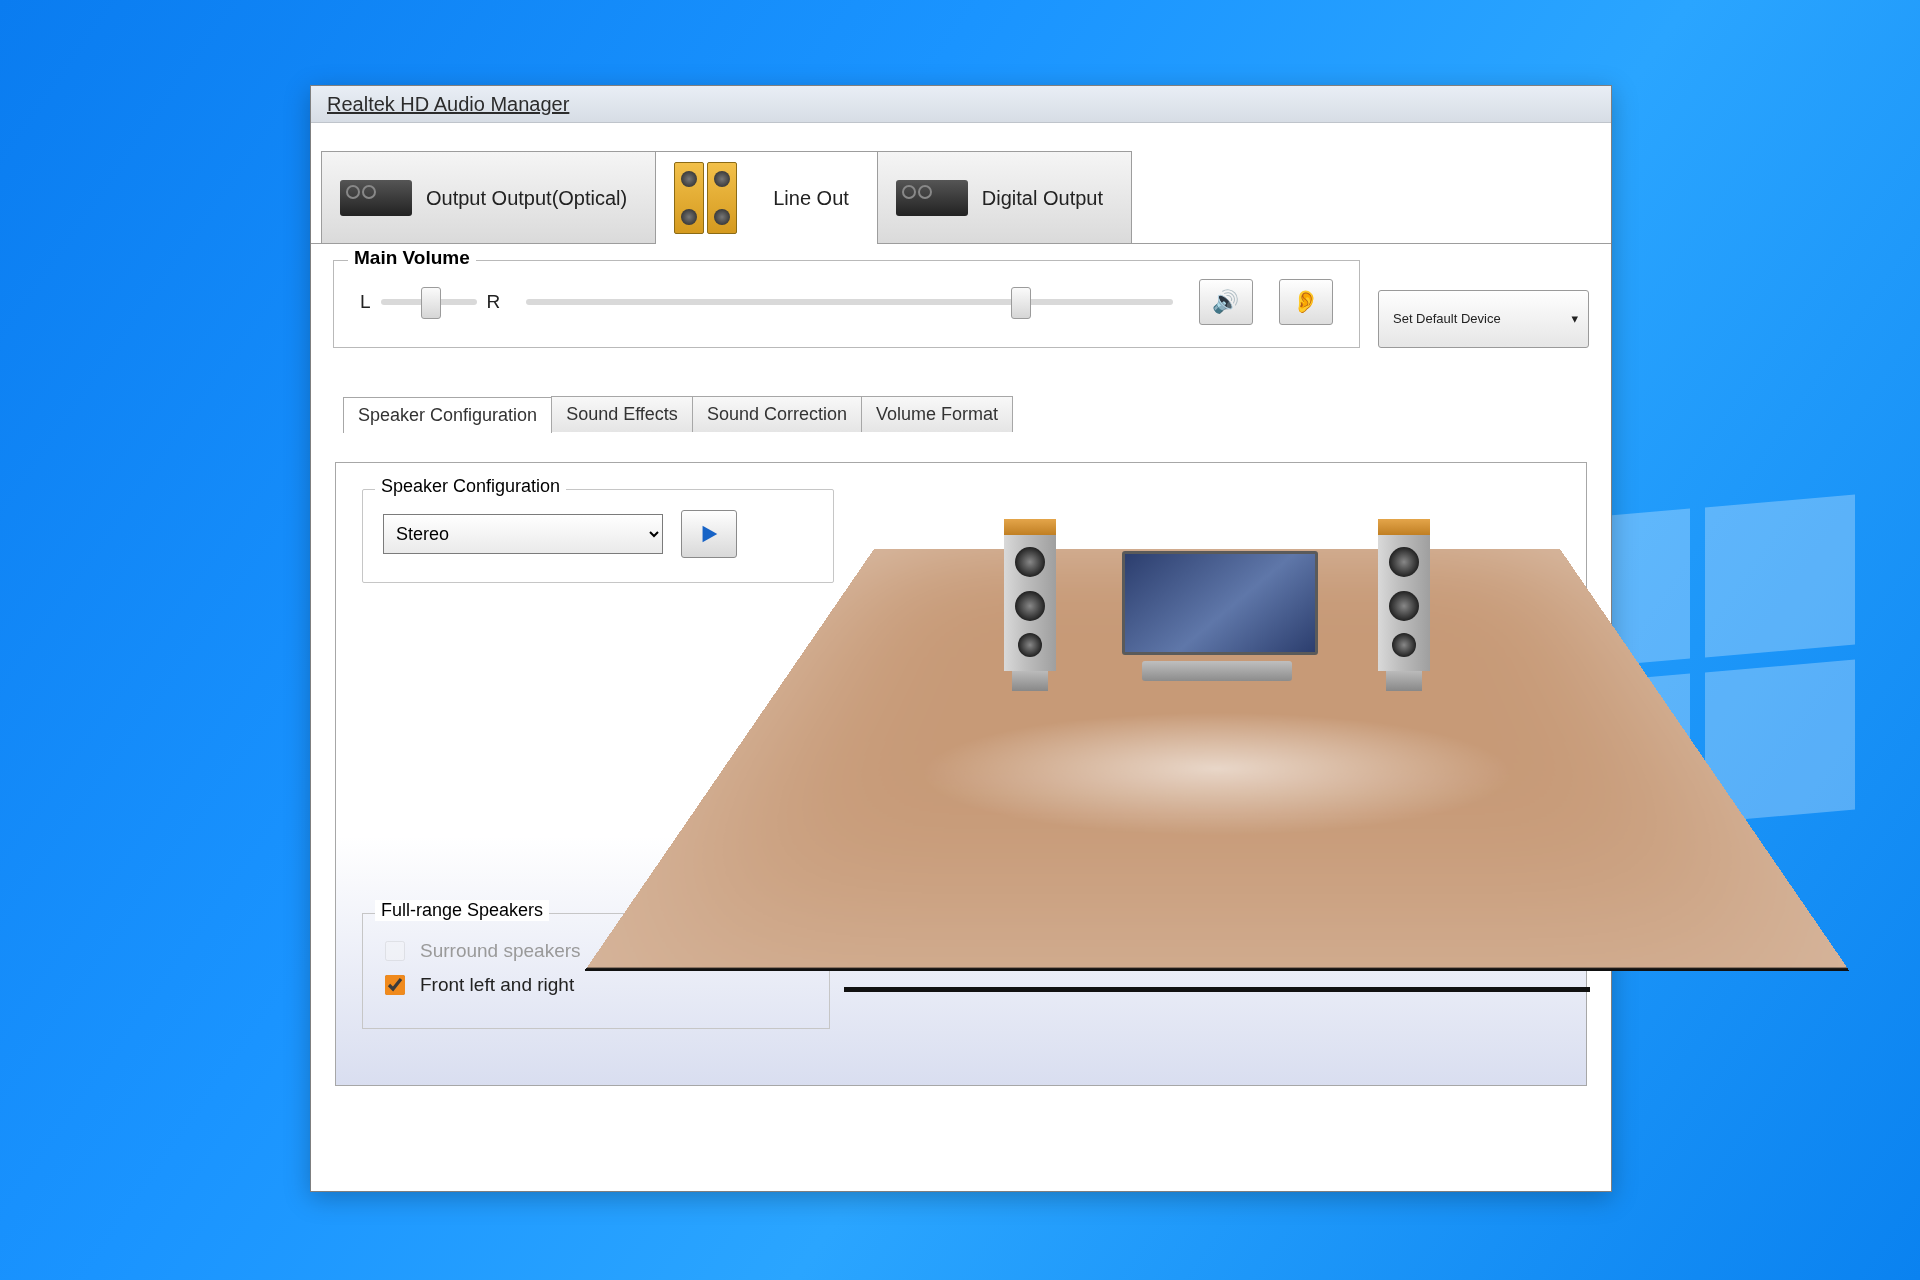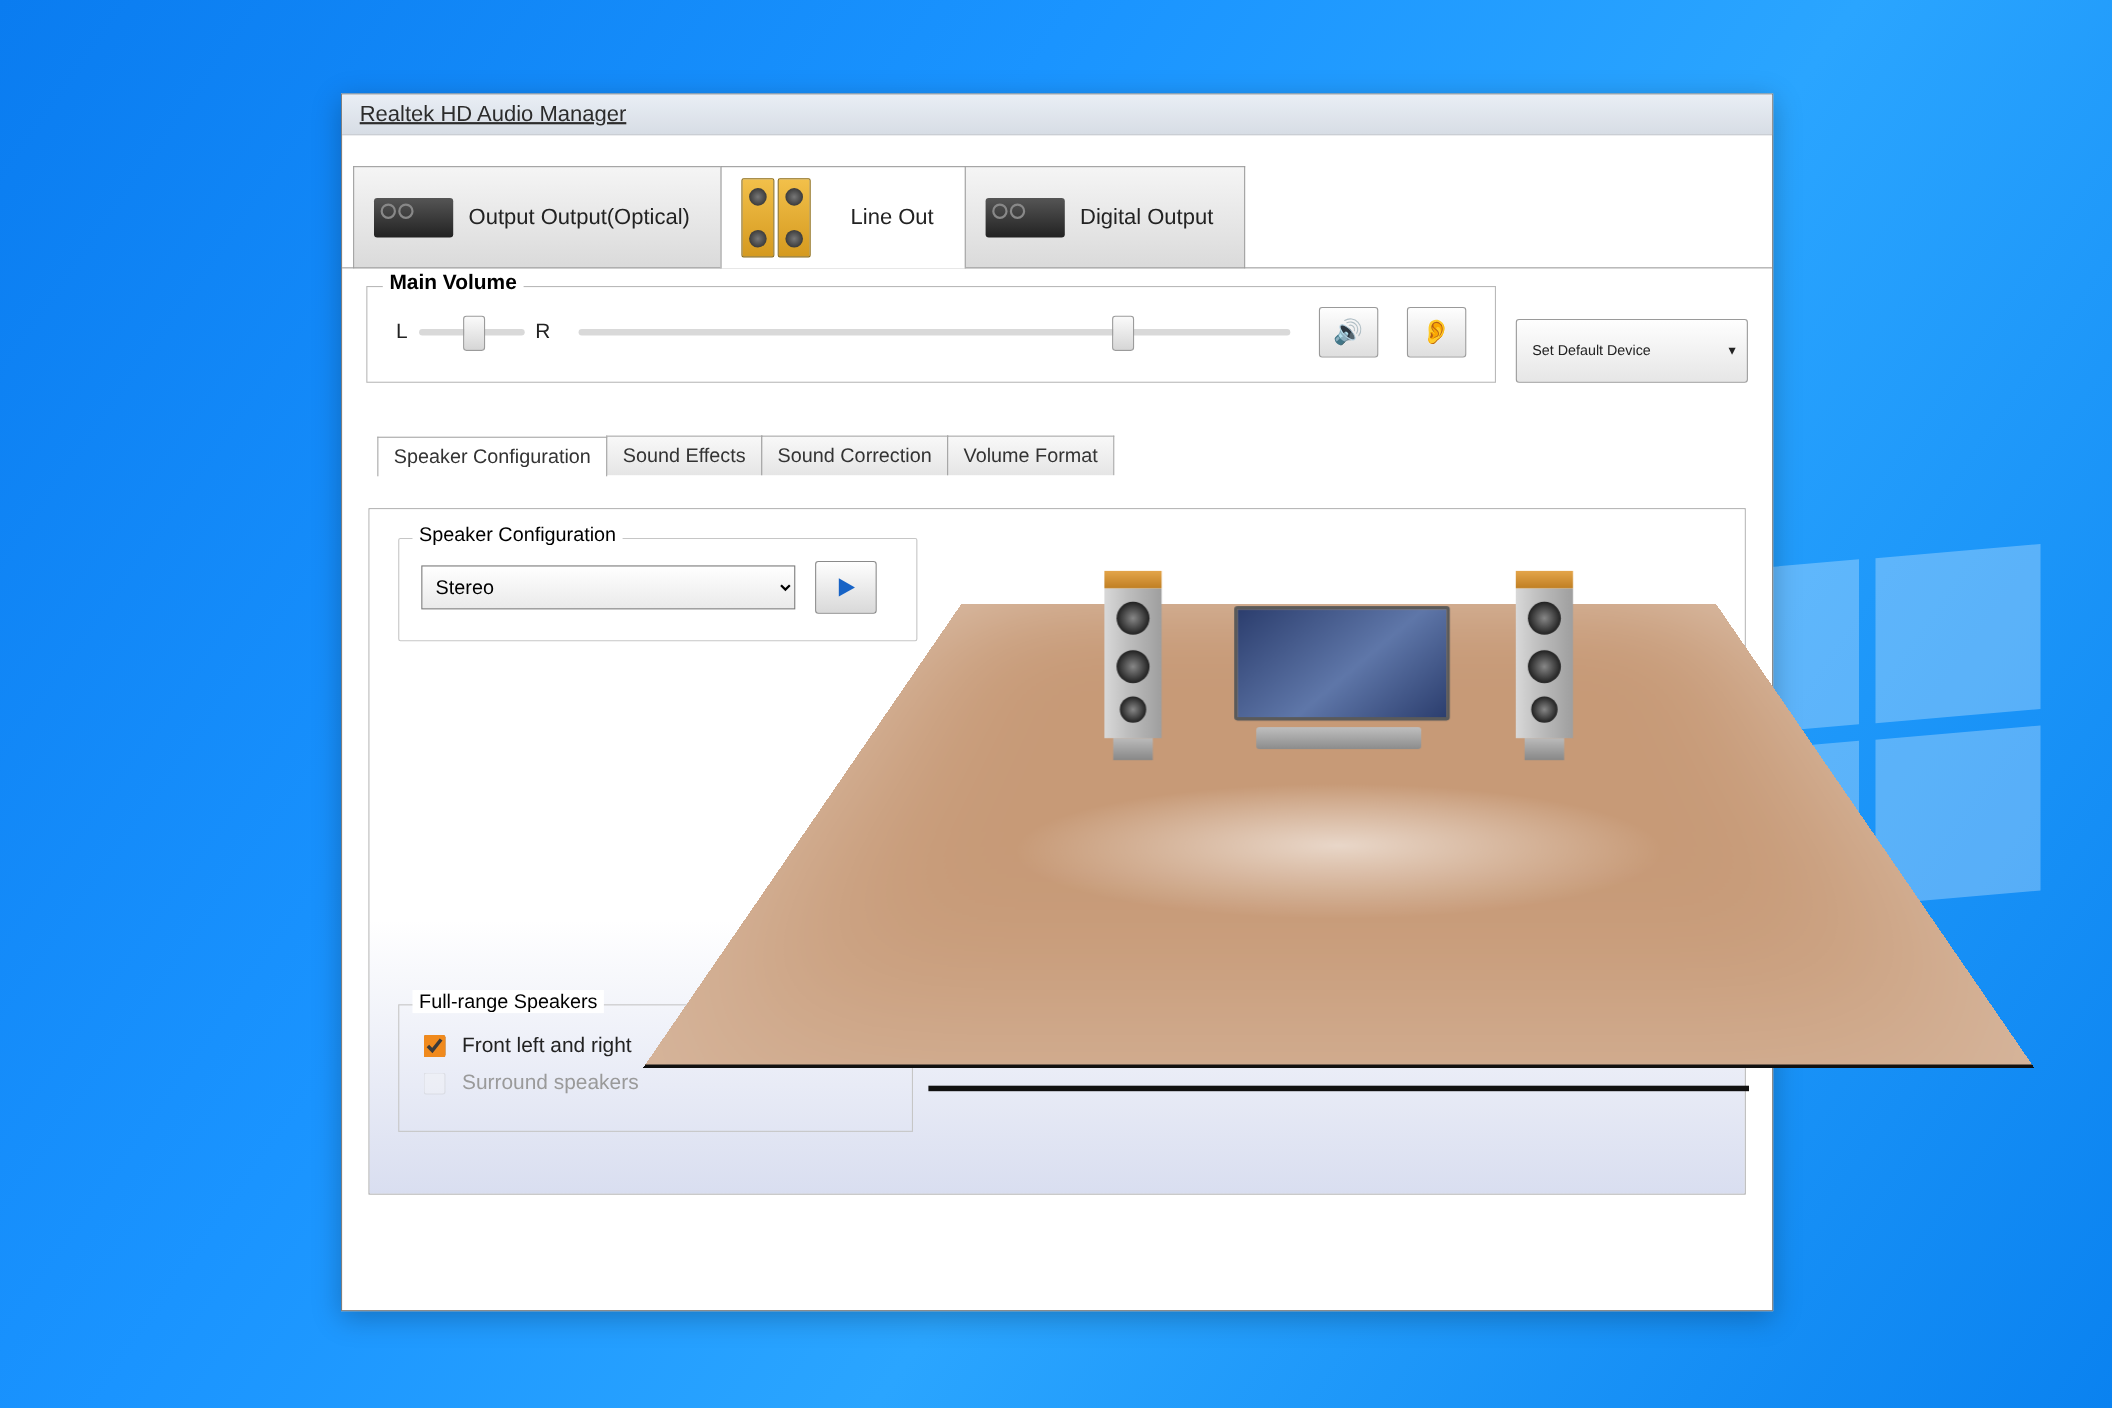--- a/index.html
+++ b/index.html
@@ -69,21 +69,21 @@
   .inner-tab{
     padding:7px 14px;border:1px solid #a7a7a7;border-bottom:none;
     background:linear-gradient(#f8f8f8,#e5e5e5);font-size:18px;color:#333;cursor:pointer;margin-right:-1px;
   }
   .inner-tab.active{background:#ffffff;position:relative;top:1px;}
   .panel-body{padding:26px 26px 36px;background:linear-gradient(#ffffff 0,#ffffff 60%,#d9def0 100%);min-height:560px;display:flex;gap:40px;}
 
   
   .spk-conf{border:1px solid #c6c6c6;border-radius:2px;padding:20px 20px 24px;position:relative;width:430px;}
   .combo{display:flex;align-items:center;gap:18px;}
-  .combo select{width:340px;height:40px;font-size:18px;border:1px solid #7b7b7b;background:linear-gradient(#ffffff,#eaeaea);padding:0 8px;}
+  .combo select{width:280px;height:40px;font-size:18px;border:1px solid #7b7b7b;background:linear-gradient(#ffffff,#eaeaea);padding:0 8px;}
   .play-btn{width:54px;height:46px;border:1px solid #8a8a8a;background:linear-gradient(#fefefe,#d9d9d9);display:flex;align-items:center;justify-content:center;cursor:pointer;border-radius:3px;}
   .play-btn svg{width:22px;height:22px;}
 
   .fr-speakers{margin-top:330px;width:430px;border:1px solid #c6c6c6;padding:16px 18px 22px;position:relative;}
   .chk{display:flex;align-items:center;gap:12px;font-size:19px;color:#222;margin:8px 0;}
   .chk input{width:20px;height:20px;accent-color:#f08a1d;}
   .chk.disabled{color:#9a9a9a;}
   .chk.disabled input{opacity:.45;}
 
   
@@ -196,27 +196,27 @@
               <div class="play-btn" title="Test">
                 <svg viewBox="0 0 24 24">
                     <path d="M5 3l16 9L5 21z" fill="#1763c6"></path>
                   </svg>
               </div>
             </div>
           </div>
 
           <div class="fr-speakers">
             <span class="legend" style="position:absolute;top:-14px;left:12px;background:#fff;padding:0 6px;font-size:18px">Full-range Speakers</span>
+            <label class="chk disabled">
+              <input type="checkbox" disabled="" style="">
+              <span>Surround speakers</span>
+            </label>
             <label class="chk">
               <input type="checkbox" checked="" style="">
               <span>Front left and right</span>
-            </label>
-            <label class="chk disabled">
-              <input type="checkbox" disabled="" style="">
-              <span>Surround speakers</span>
             </label>
           </div>
         </div>
 
         <div class="scene-wrap">
           <div class="floor"></div>
           <div class="base-line"></div>
           <div class="spk3d left">
             <div class="top"></div>
               <div class="body">

